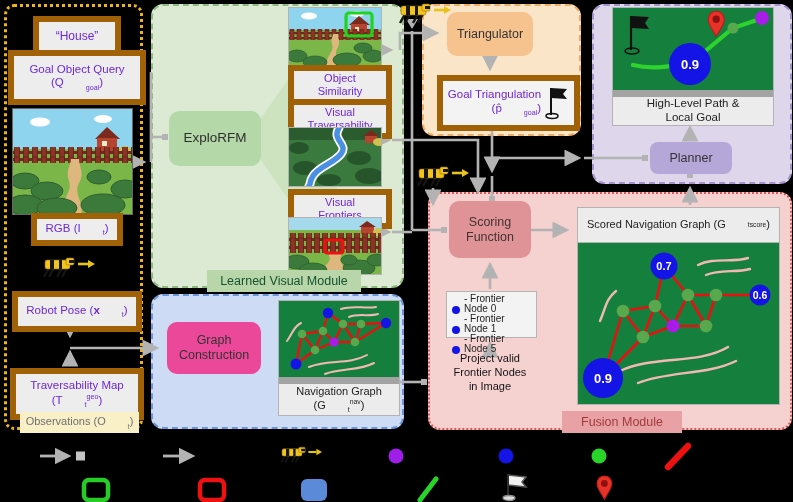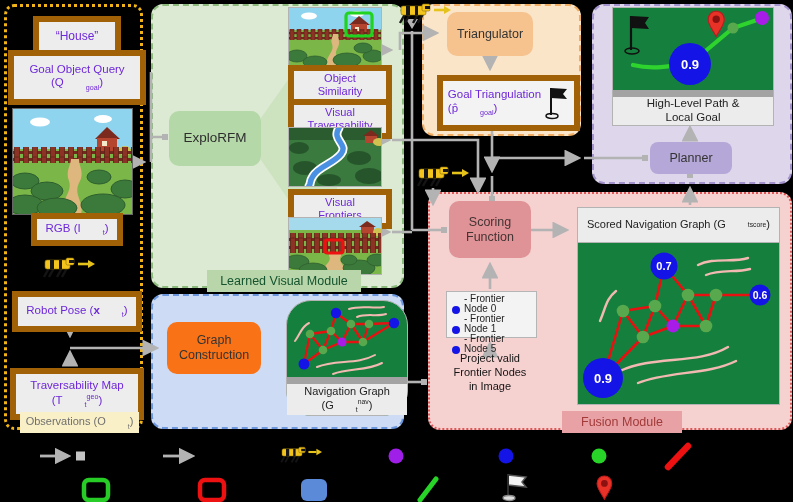--- a/index.html
+++ b/index.html
@@ -293,21 +293,21 @@
       <line x1="38" y1="10" x2="48" y2="10" stroke="#e6c31a" stroke-width="2.6"></line>
       <polygon points="48,6 55,10 48,14" fill="#e6c31a"></polygon>
     </g>
   </svg>
 
   <div class="it rbox" style="left:447px;top:12px;width:86px;height:44px;background:#f6c28e;">
     <div>Triangulator</div>
   </div>
 
   <div class="it box" style="left:437px;top:75px;width:131px;height:44px;flex-direction:row;gap:4px;background:#f3f3f3;">
-    <div style="display:flex;flex-direction:column;align-items:flex-start;">
+    <div style="display:flex;flex-direction:column;align-items:flex-end;">
       <div>Goal Triangulation</div>
       <div><span>(p̂</span><sub>goal</sub><span>)</span></div>
     </div>
     <svg width="24" height="34" viewBox="0 0 24 34">
       <path d="M6,2 L22,3 L18,8 L22,13 L6,12 Z" fill="#111"></path>
       <line x1="6" y1="2" x2="6" y2="29" stroke="#111" stroke-width="2"></line>
       <ellipse cx="7" cy="30" rx="6" ry="2.5" fill="none" stroke="#111" stroke-width="1.5"></ellipse>
     </svg>
   </div>
 
@@ -331,26 +331,26 @@
     <div class="plabel" style="font-size:11.5px;">
       <div>High-Level Path &amp;</div>
       <div>Local Goal</div>
     </div>
   </div>
 
   <div class="it rbox" style="left:650px;top:142px;width:82px;height:32px;background:#b5a7d8;border-radius:8px;">
     <div>Planner</div>
   </div>
 
-  <div class="it rbox" style="left:167px;top:322px;width:94px;height:52px;background:#f97316;">
+  <div class="it rbox" style="left:167px;top:322px;width:94px;height:52px;background:#ec4899;">
     <div>Graph</div>
     <div>Construction</div>
   </div>
 
-  <div class="it panel" style="left:286px;top:300px;width:120px;height:114px;border-radius:25px;">
+  <div class="it panel" style="left:278px;top:300px;width:120px;height:114px;">
     <svg width="118" height="76" viewBox="0 0 118 76">
       <g stroke="#f2b9b3" stroke-width="2" fill="none" stroke-linecap="round">
         <path d="M62,8 C74,4 86,8 97,6"></path>
           <path d="M70,16 C80,12 90,16 99,13"></path>
         <path d="M8,40 C14,32 14,26 22,22"></path>
         <path d="M30,66 C48,58 70,64 88,54"></path>
           <path d="M46,73 C62,67 80,70 95,62"></path>
       </g>
       <path stroke="#e81111" stroke-width="2.3" fill="none" d="M17,63 L23,33 M17,63 L36,49 M23,33 L44,30 M23,33 L36,49 M44,30 L36,49 M44,30 L49,12 M44,30 L55,41 M36,49 L55,41 M49,12 L64,23 M64,23 L55,41 M64,23 L82,23 M64,23 L76,41 M82,23 L76,41 M82,23 L107,22 M76,41 L107,22 M55,41 L76,41"></path>
       <g fill="#58a84e">

